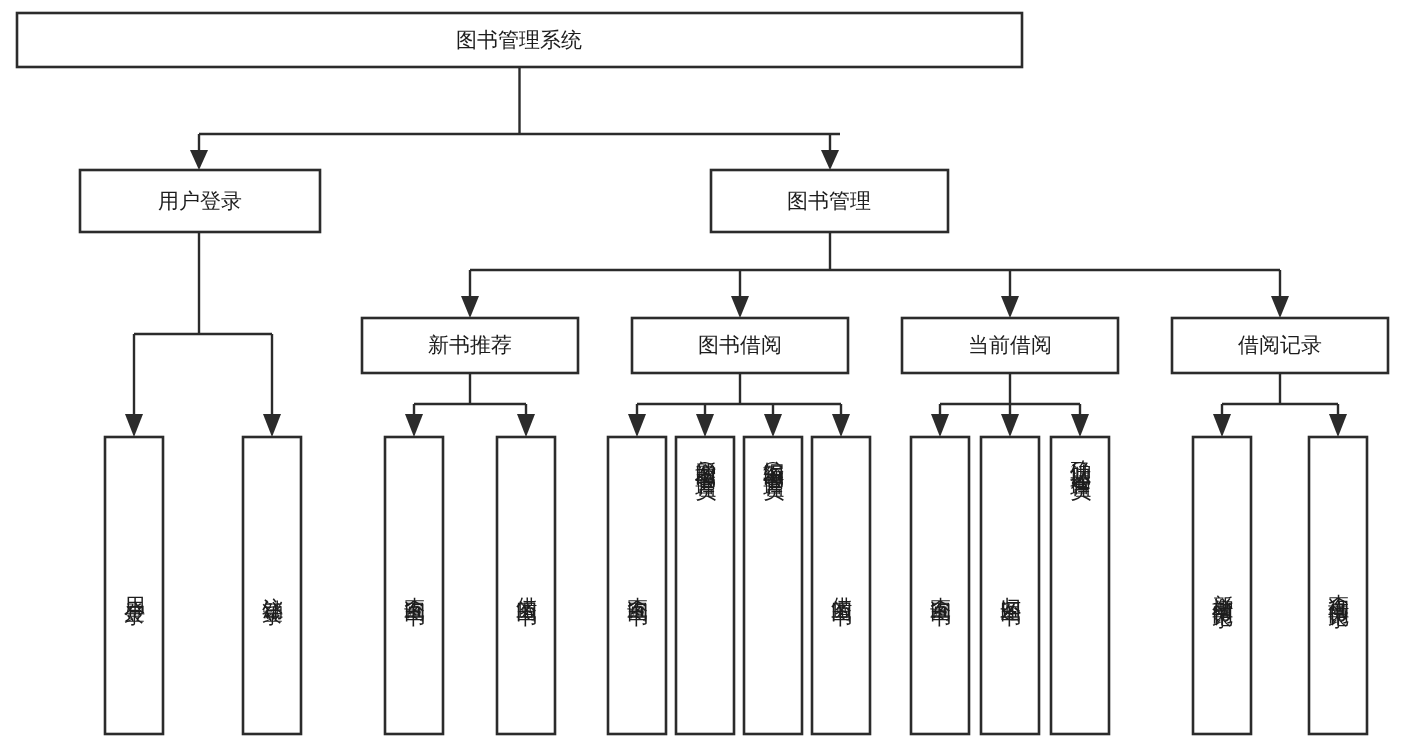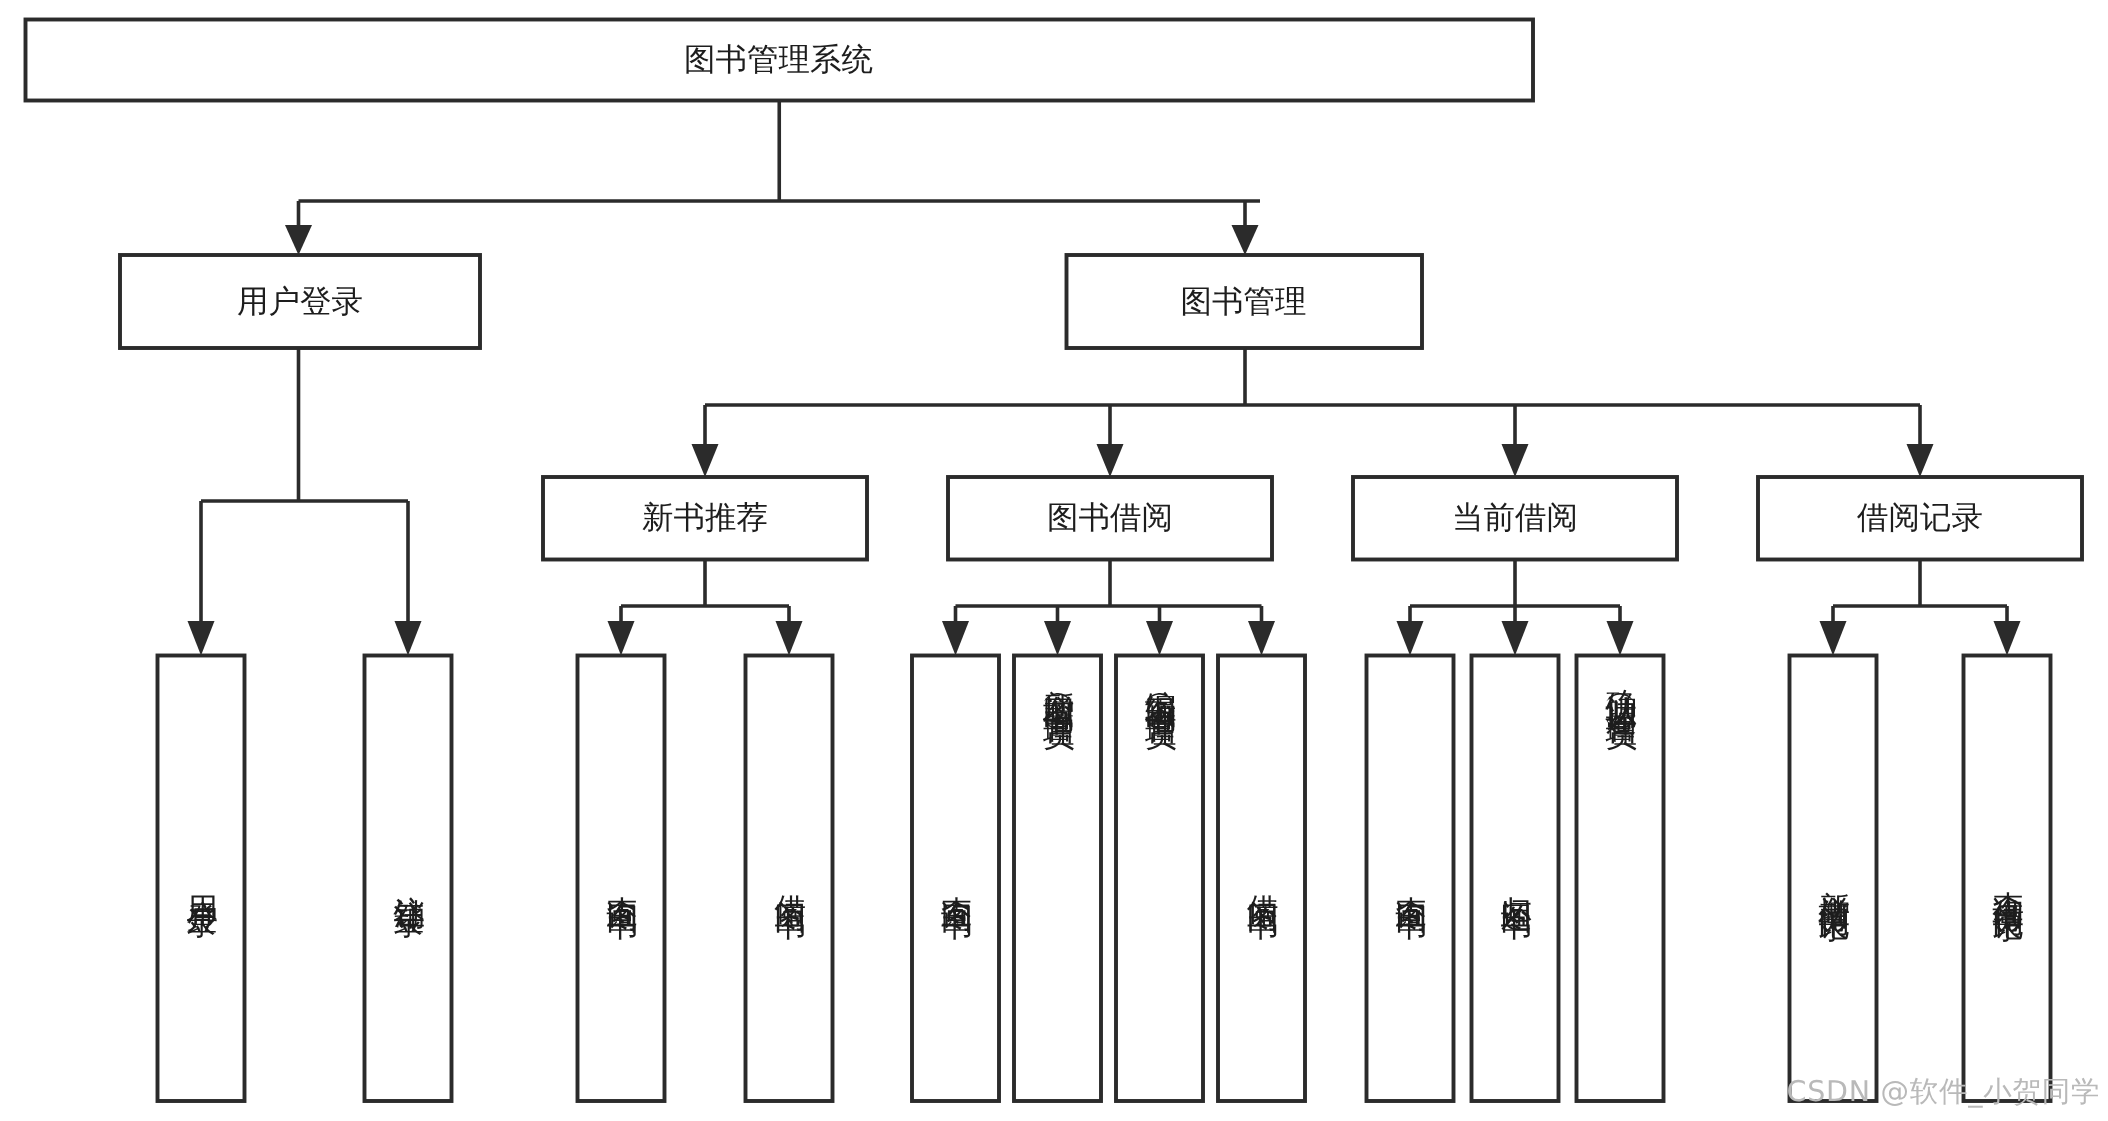--- a/index.html
+++ b/index.html
@@ -232,15 +232,14 @@
   </div>
 
   <div class="vlabel-wrap" style="left:1193px; top:437px; width:58px; height:297px;">
     <span class="vlabel-text">新增借阅记录</span>
   </div>
 
   <div class="vlabel-wrap" style="left:1309px; top:437px; width:58px; height:297px;">
     <span class="vlabel-text">查询借阅记录</span>
   </div>
 
-  <div class="watermark" style="left:1191px; top:715px;">CSDN @软件_小贺同学</div>
 
 </div>
 
 </body></html>

